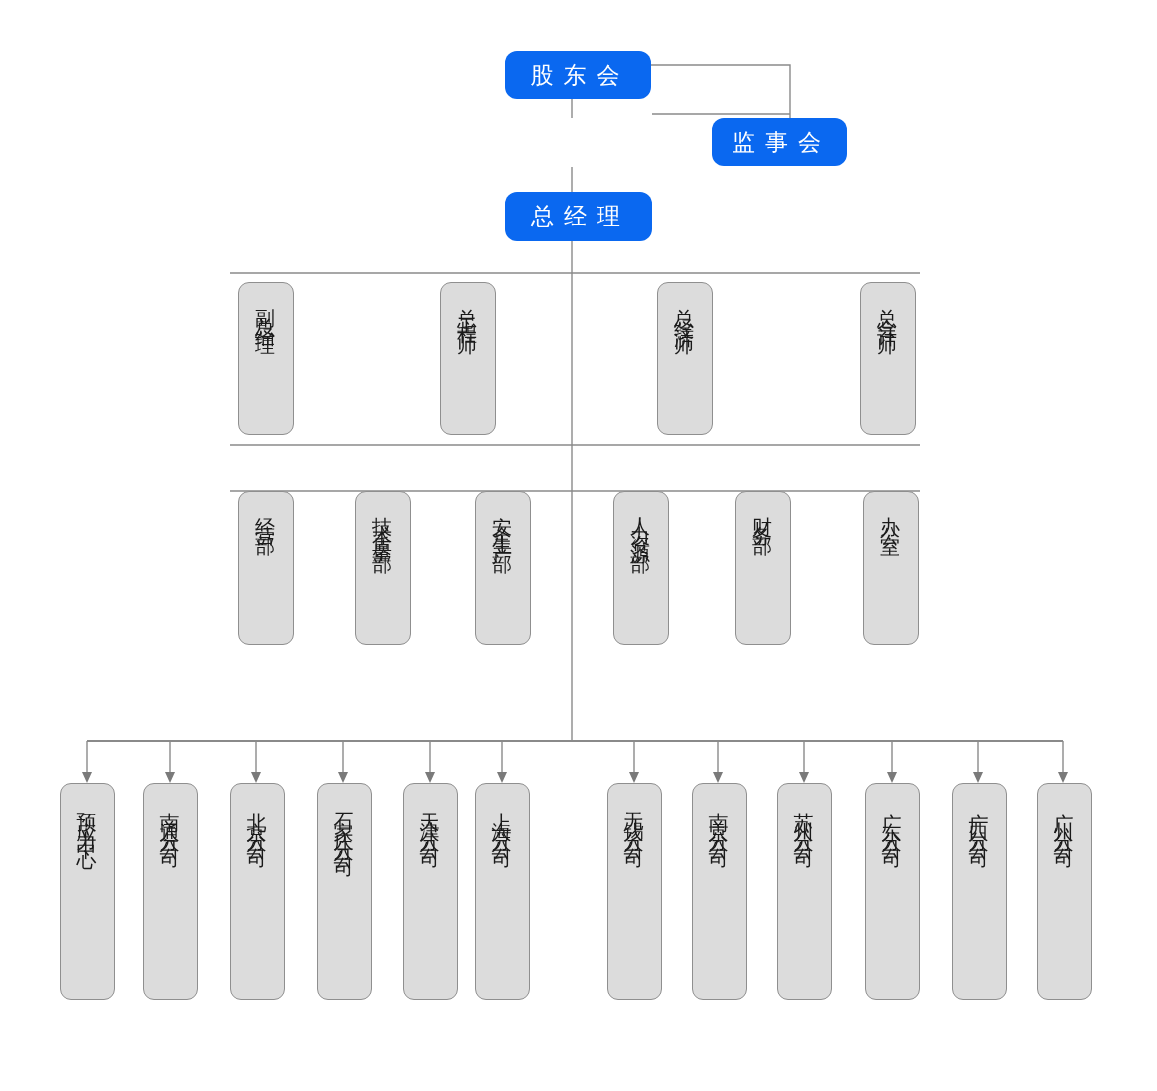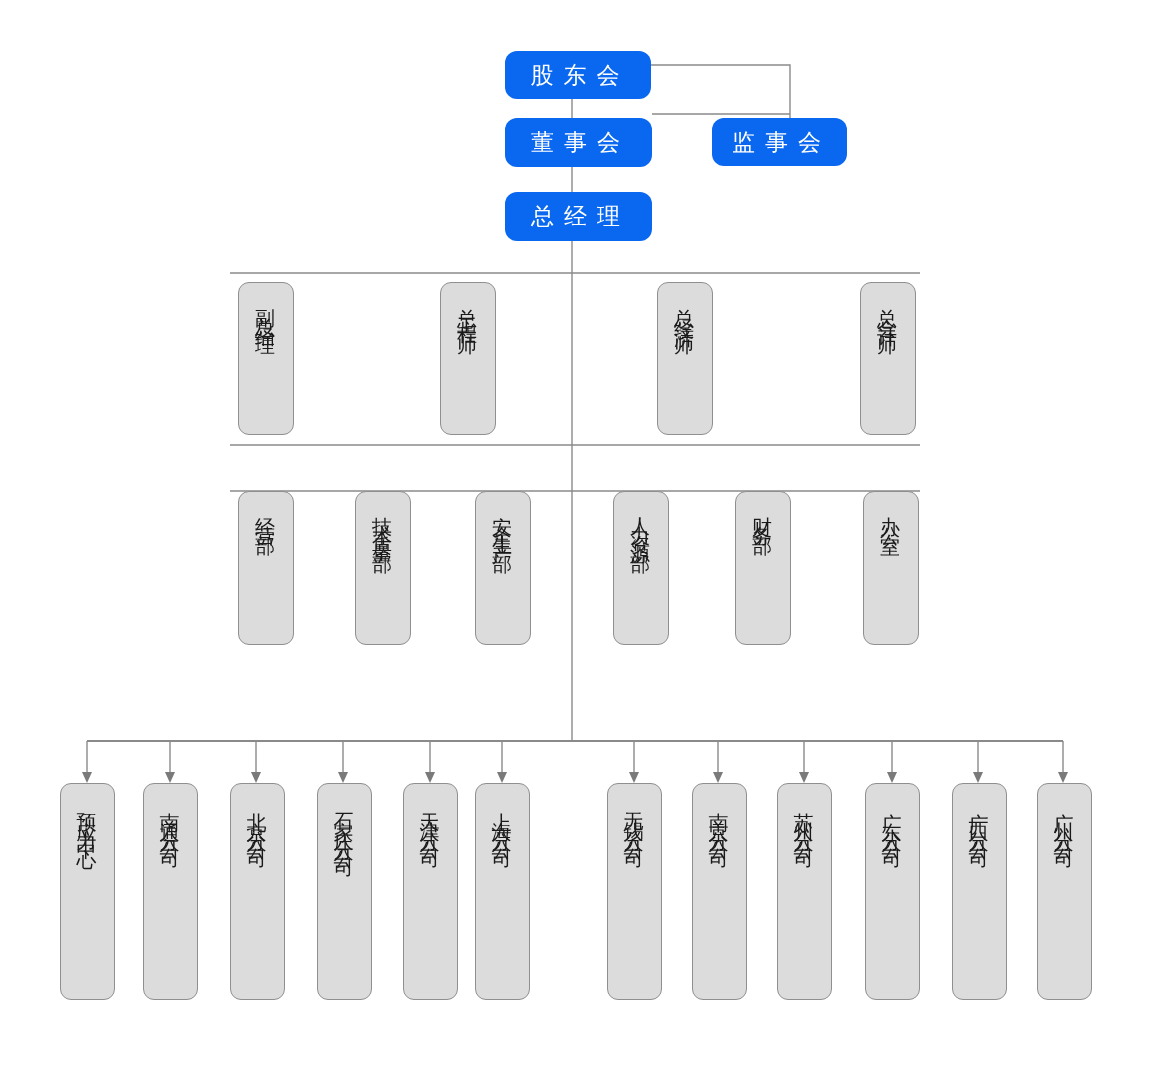--- a/index.html
+++ b/index.html
@@ -90,21 +90,20 @@
       <polygon points="629,772 639,772 634,783"></polygon>
       <polygon points="713,772 723,772 718,783"></polygon>
       <polygon points="799,772 809,772 804,783"></polygon>
       <polygon points="887,772 897,772 892,783"></polygon>
       <polygon points="973,772 983,772 978,783"></polygon>
       <polygon points="1058,772 1068,772 1063,783"></polygon>
     </g>
   </svg>
 
   <div class="bluenode" style="left:505px; top:51px;  width:146px; height:48px;">股东会</div>
-  <div class="bluenode" style="left:505px; top:118px; width:147px; height:49px;">董事会</div>
   <div class="bluenode" style="left:712px; top:118px; width:135px; height:48px;">监事会</div>
   <div class="bluenode" style="left:505px; top:192px; width:147px; height:49px;">总经理</div>
 
   <div class="vnode t2" style="left:238px;">副总经理</div>
   <div class="vnode t2" style="left:440px;">总工程师</div>
   <div class="vnode t2" style="left:657px;">总经济师</div>
   <div class="vnode t2" style="left:860px;">总会计师</div>
 
   <div class="vnode t3" style="left:238px;">经营部</div>
   <div class="vnode t3" style="left:355px;">技术质量部</div>

